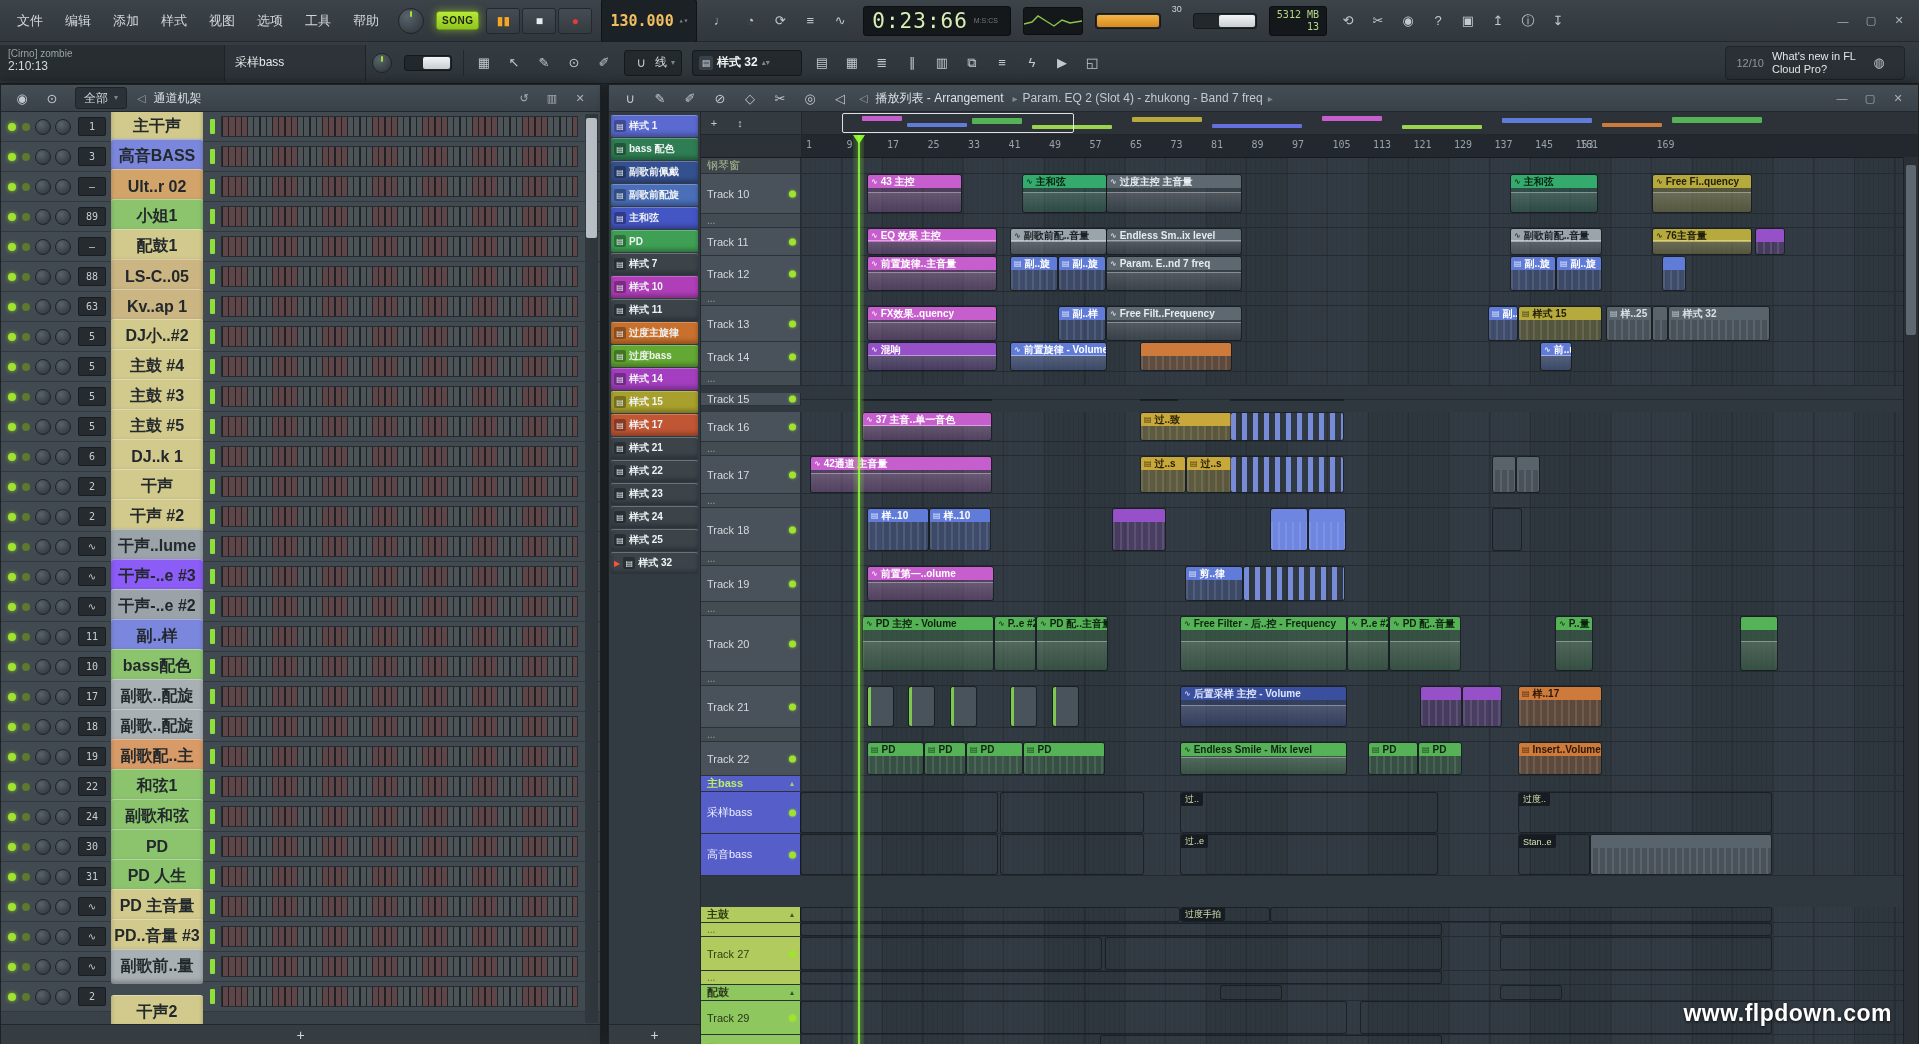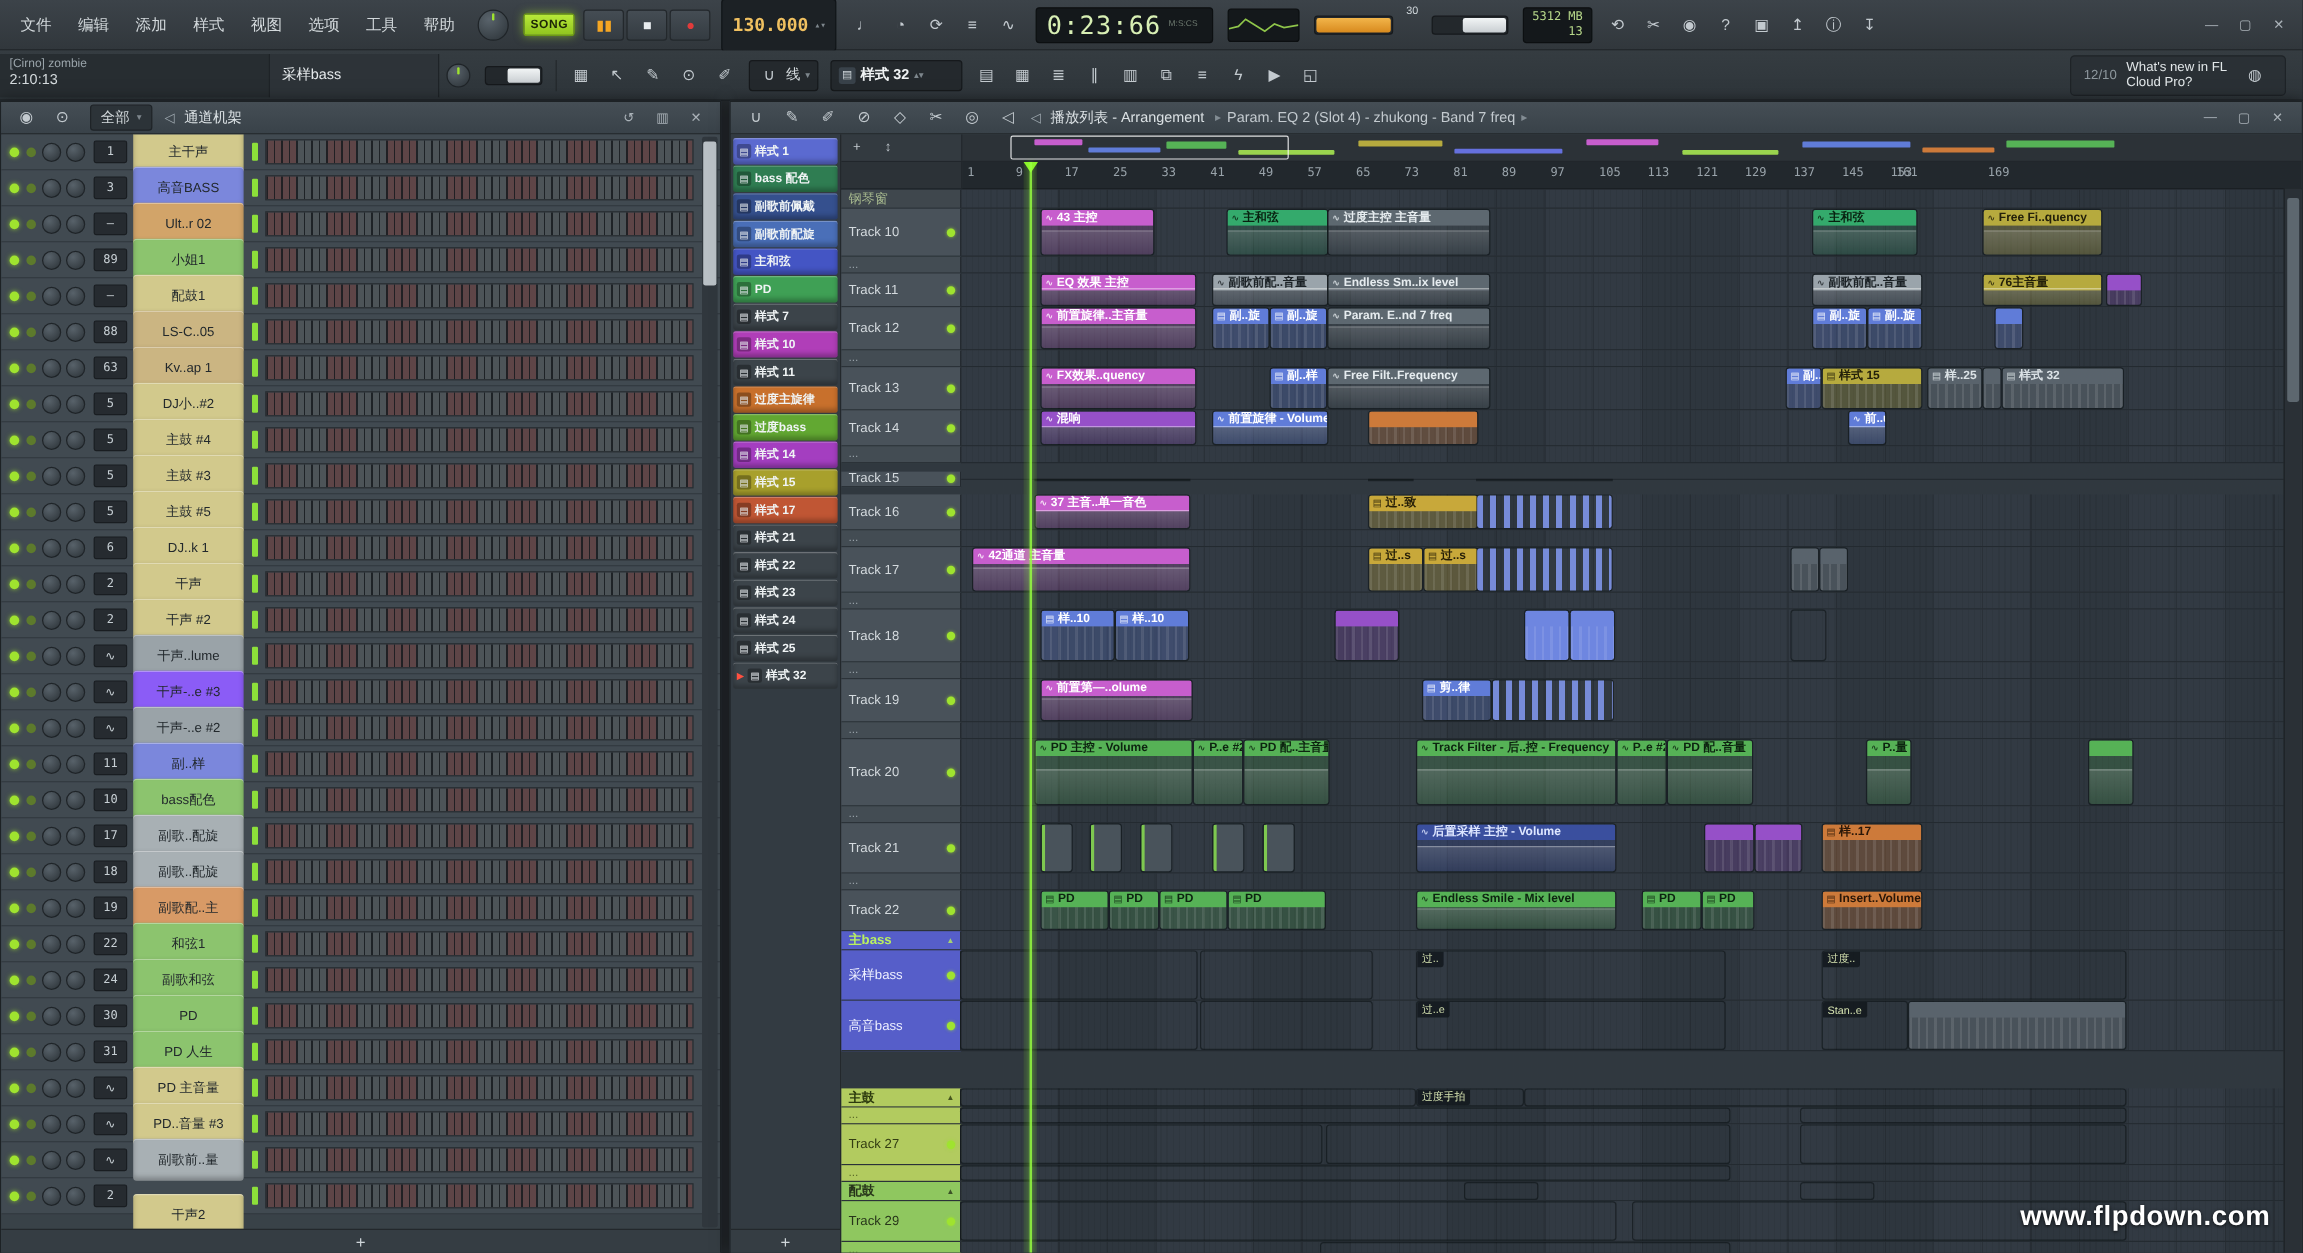--- a/index.html
+++ b/index.html
@@ -63,22 +63,22 @@
              height:20px;padding:0 8px;color:#d5dbde;font-size:12px;margin:0 6px;cursor:pointer}
   
   #rackwin{left:0;top:84px;width:601px;height:960px}
   .rackbody{position:relative;height:933px;overflow:hidden;background:#394248}
   .rack-row{display:flex;align-items:center;height:30px;border-bottom:1px solid #31383e;background:#414a51;padding-left:4px;box-sizing:border-box}
   .led{width:8px;height:8px;border-radius:50%;background:#9fe32f;box-shadow:0 0 4px rgba(159,227,47,.8);margin:0 3px;flex:none}
   .led.dim{background:#5d7a2c;box-shadow:none}
   .knob14{width:14px;height:14px;border-radius:50%;background:radial-gradient(circle at 35% 30%,#58626a,#2b3237);border:1px solid #1f2428;margin:0 2px;flex:none}
   .chnum{width:26px;height:17px;margin:0 5px;background:#262b30;border:1px solid #191d21;color:#c7cfd4;
          font-size:10px;font-family:"DejaVu Sans Mono",monospace;display:flex;align-items:center;justify-content:center;border-radius:2px;flex:none}
-  .chname{width:92px;height:35px;border-radius:3px;font-size:11px;display:flex;align-items:center;justify-content:center;
-          color:#22282c;font-weight:normal;box-shadow:inset 0 1px 0 rgba(255,255,255,.35),inset 0 -3px 4px rgba(0,0,0,.25);
+  .chname{width:92px;height:35px;border-radius:3px;font-size:16px;display:flex;align-items:center;justify-content:center;
+          color:#22282c;font-weight:bold;box-shadow:inset 0 1px 0 rgba(255,255,255,.35),inset 0 -3px 4px rgba(0,0,0,.25);
           flex:none;overflow:hidden;white-space:nowrap;cursor:pointer}
   .tick{width:5px;height:15px;background:#8ddf3a;margin-left:7px;border-radius:1px;flex:none}
   .steps{flex:1;height:19px;margin:0 22px 0 6px;border:1px solid #272c30;
          background:repeating-linear-gradient(90deg,rgba(22,26,30,.85) 0 1px,transparent 1px 6.25px),
                     repeating-linear-gradient(90deg,#5e4547 0 25px,#4d5458 25px 50px);}
   .rack-scroll{position:absolute;right:2px;top:2px;bottom:22px;width:13px;background:#30373d;border-radius:2px}
   .rack-scroll .thumb{position:absolute;left:1px;right:1px;top:4px;height:120px;background:#b9c0c5;border-radius:2px}
   .rack-bottom{position:absolute;left:0;right:0;bottom:0;height:20px;background:#353d43;border-top:1px solid #23282c;
                display:flex;align-items:center;justify-content:center}
   .addbtn{color:#cfd6da;font-size:14px;cursor:pointer;line-height:14px}
@@ -1169,21 +1169,21 @@
                   </div>
                   <div class="clip k-auto c-green" style="left: 236px; width: 70px;">
                     <div class="hd">
                       <span class="hd-ic">∿</span>
                       <span>PD 配..主音量</span>
                     </div>
                   </div>
                   <div class="clip k-auto c-green" style="left: 380px; width: 165px;">
                     <div class="hd">
                       <span class="hd-ic">∿</span>
-                      <span>Track Filter - 后..控 - Frequency</span>
+                      <span>Free Filter - 后..控 - Frequency</span>
                     </div>
                   </div>
                   <div class="clip k-auto c-green" style="left: 547px; width: 40px;">
                     <div class="hd">
                       <span class="hd-ic">∿</span>
                       <span>P..e #2</span>
                     </div>
                   </div>
                   <div class="clip k-auto c-green" style="left: 589px; width: 70px;">
                     <div class="hd">

